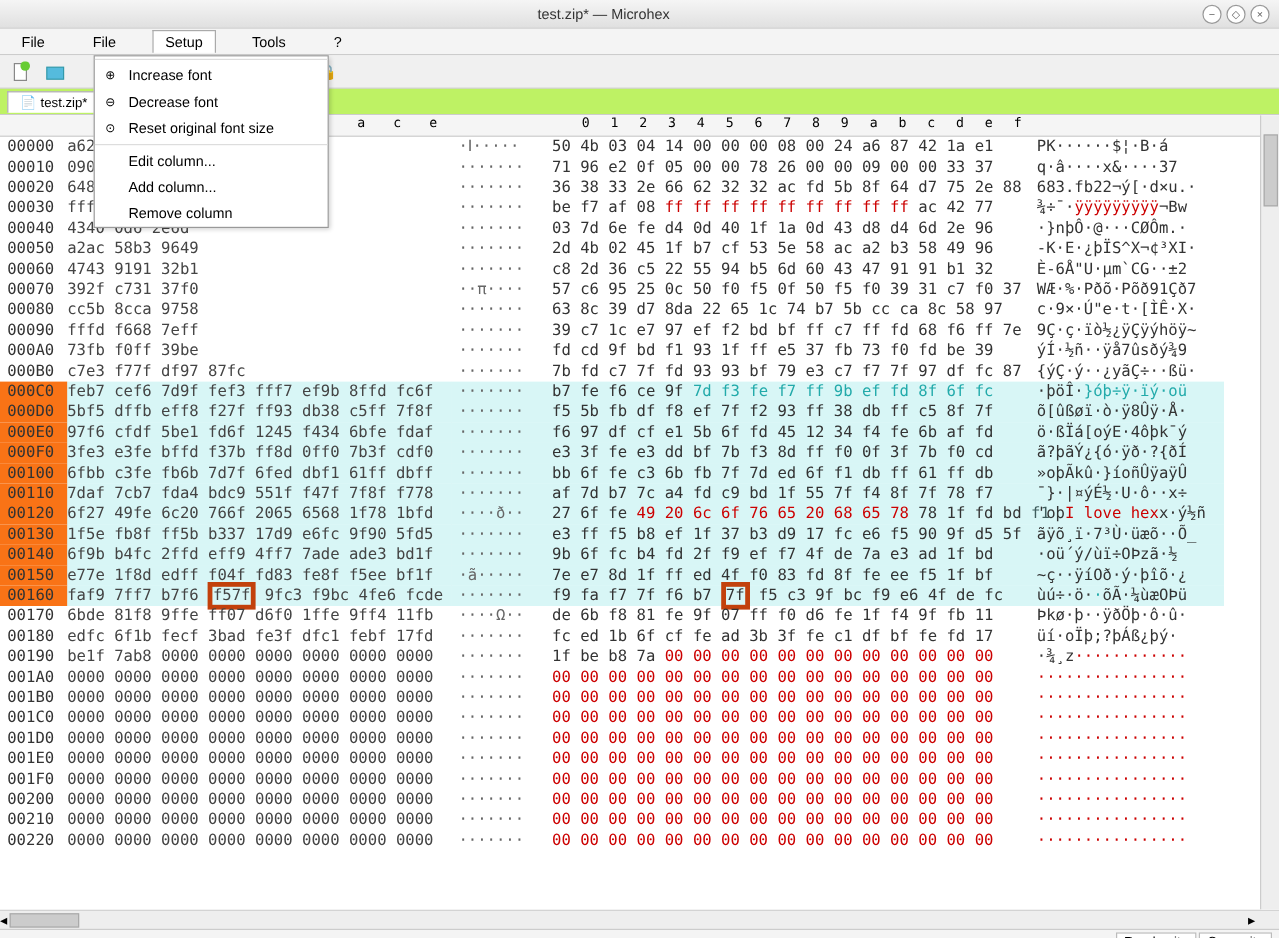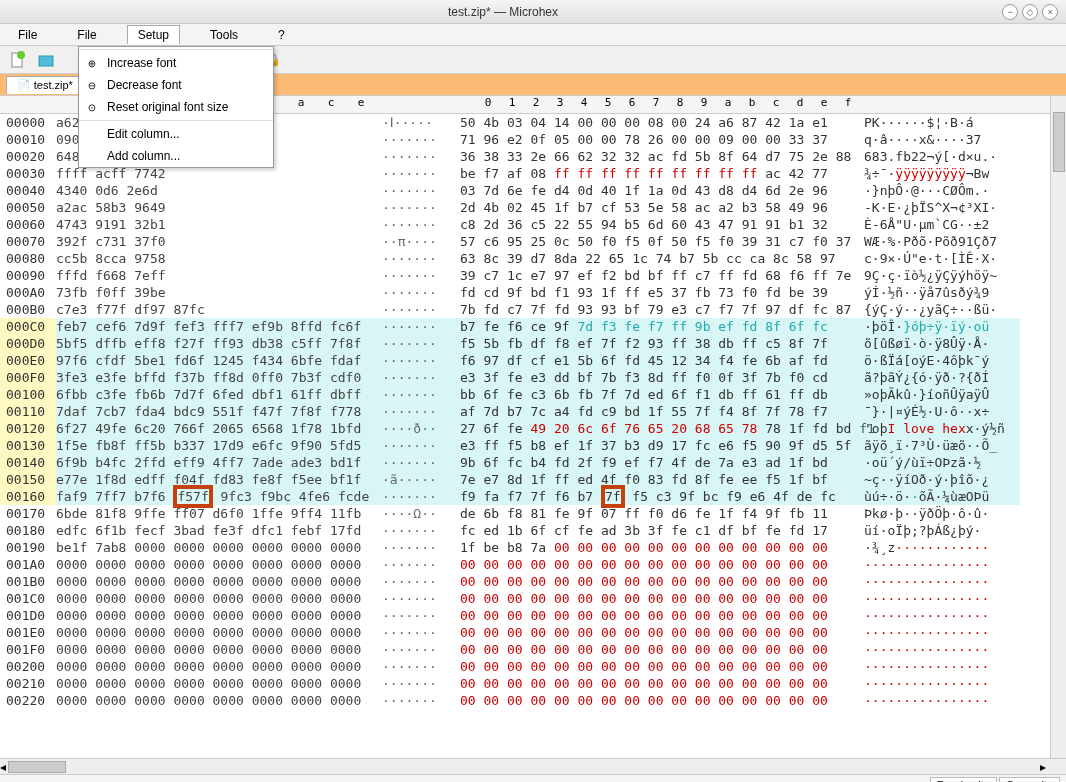--- a/index.html
+++ b/index.html
@@ -6,36 +6,36 @@
 body { font-family: Arial, sans-serif; font-size: 12px; background: #e8e8e8; width: 1066px; height: 782px; overflow: hidden; }
 .titlebar { height: 24px; background: linear-gradient(#f5f5f5,#e0e0e0); display:flex; align-items:center; padding:0 8px; border-bottom:1px solid #ccc; }
 .titlebar .spacer{flex:1}
 .titlebar .title{flex:0 0 auto;font-size:12px;color:#333}
 .winbtn{width:16px;height:16px;border-radius:50%;border:1px solid #999;margin-left:4px;background:#fff;display:inline-flex;align-items:center;justify-content:center;font-size:9px;color:#666}
 .menubar{height:22px;background:#f4f4f4;border-bottom:1px solid #ccc;display:flex;align-items:center;padding:0 8px;gap:20px}
 .menubar .mitem{padding:2px 10px;cursor:default}
 .menubar .mitem.open{background:#fff;border:1px solid #aaa;border-bottom:none}
 .toolbar{height:28px;background:#f0f0f0;border-bottom:1px solid #ccc;display:flex;align-items:center;padding:0 6px;gap:4px}
 .tbtn{width:24px;height:22px;border:1px solid transparent;display:inline-flex;align-items:center;justify-content:center}
-.tabbar{height:22px;background:#fdba74;border-bottom:1px solid #ccc;display:flex;align-items:center;padding:0 6px}
+.tabbar{height:22px;background:#bef264;border-bottom:1px solid #ccc;display:flex;align-items:center;padding:0 6px}
 .tab{padding:2px 10px;background:#fff;border:1px solid #aaa;border-bottom:none;font-size:11px}
 .mainarea{position:relative;height:662px;background:#fff;overflow:hidden}
 .colhdr{height:18px;background:#f5f5f5;border-bottom:1px solid #ccc;font-family:monospace;font-size:11px;display:flex}
 .hexgrid{font-family:monospace;font-size:13px;line-height:17px;white-space:pre;position:relative}
 .row{display:flex;height:17px}
 .addr{width:56px;padding-left:6px;color:#333}
 .hexcol{width:320px;color:#444}
 .hexcol span{color:#444}
 .midcol{width:84px;color:#666;padding-left:6px}
 .bytecol{width:400px;color:#333}
 .asccol{width:160px;color:#333;padding-left:4px}
 .red{color:#cc0000}
 .teal{color:#2aa;}
 .sel{background:rgba(100,220,220,0.25)}
-.addr.seladdr{background:#fef9c3}
+.addr.seladdr{background:#f97316}
 .cyanborder{border:4px solid #c2410c}
 .dropdown{position:absolute;top:46px;left:78px;width:196px;background:#fff;border:1px solid #999;box-shadow:2px 2px 4px rgba(0,0,0,0.2);z-index:100}
 .dropdown .ditem{padding:4px 10px 4px 28px;position:relative;font-size:12px;cursor:default}
 .dropdown .dsep{height:1px;background:#ddd;margin:2px 0}
 .dropdown .dicon{position:absolute;left:6px;top:4px;width:14px;height:14px;display:inline-flex;align-items:center;justify-content:center;font-size:10px}
 .hscroll{height:16px;background:#eee;border-top:1px solid #ccc;display:flex;align-items:center}
 .hscroll .thumb{height:12px;background:#ccc;border:1px solid #aaa;width:58px;margin-left:4px}
 .statusbar{height:20px;background:#f4f4f4;border-top:1px solid #ccc;display:flex;justify-content:flex-end;align-items:center;padding:0 6px;gap:2px}
 .statusbar .sbtn{padding:1px 6px;border:1px solid #bbb;background:#fff;font-size:11px}
 .vscroll{position:absolute;right:0;top:0;width:16px;height:100%;background:#eee;border-left:1px solid #ccc}
@@ -113,13 +113,14 @@
 </div>
 
 <div class="dropdown">
   <div class="dsep"></div>
   <div class="ditem"><span class="dicon">⊕</span><span>Increase font</span></div>
   <div class="ditem"><span class="dicon">⊖</span><span>Decrease font</span></div>
   <div class="ditem"><span class="dicon">⊙</span><span>Reset original font size</span></div>
   <div class="dsep"></div>
   <div class="ditem"><span>Edit column...</span></div>
   <div class="ditem"><span>Add column...</span></div>
+  <div class="ditem"><span>Remove column</span></div>
 </div>
 
 </body></html>

